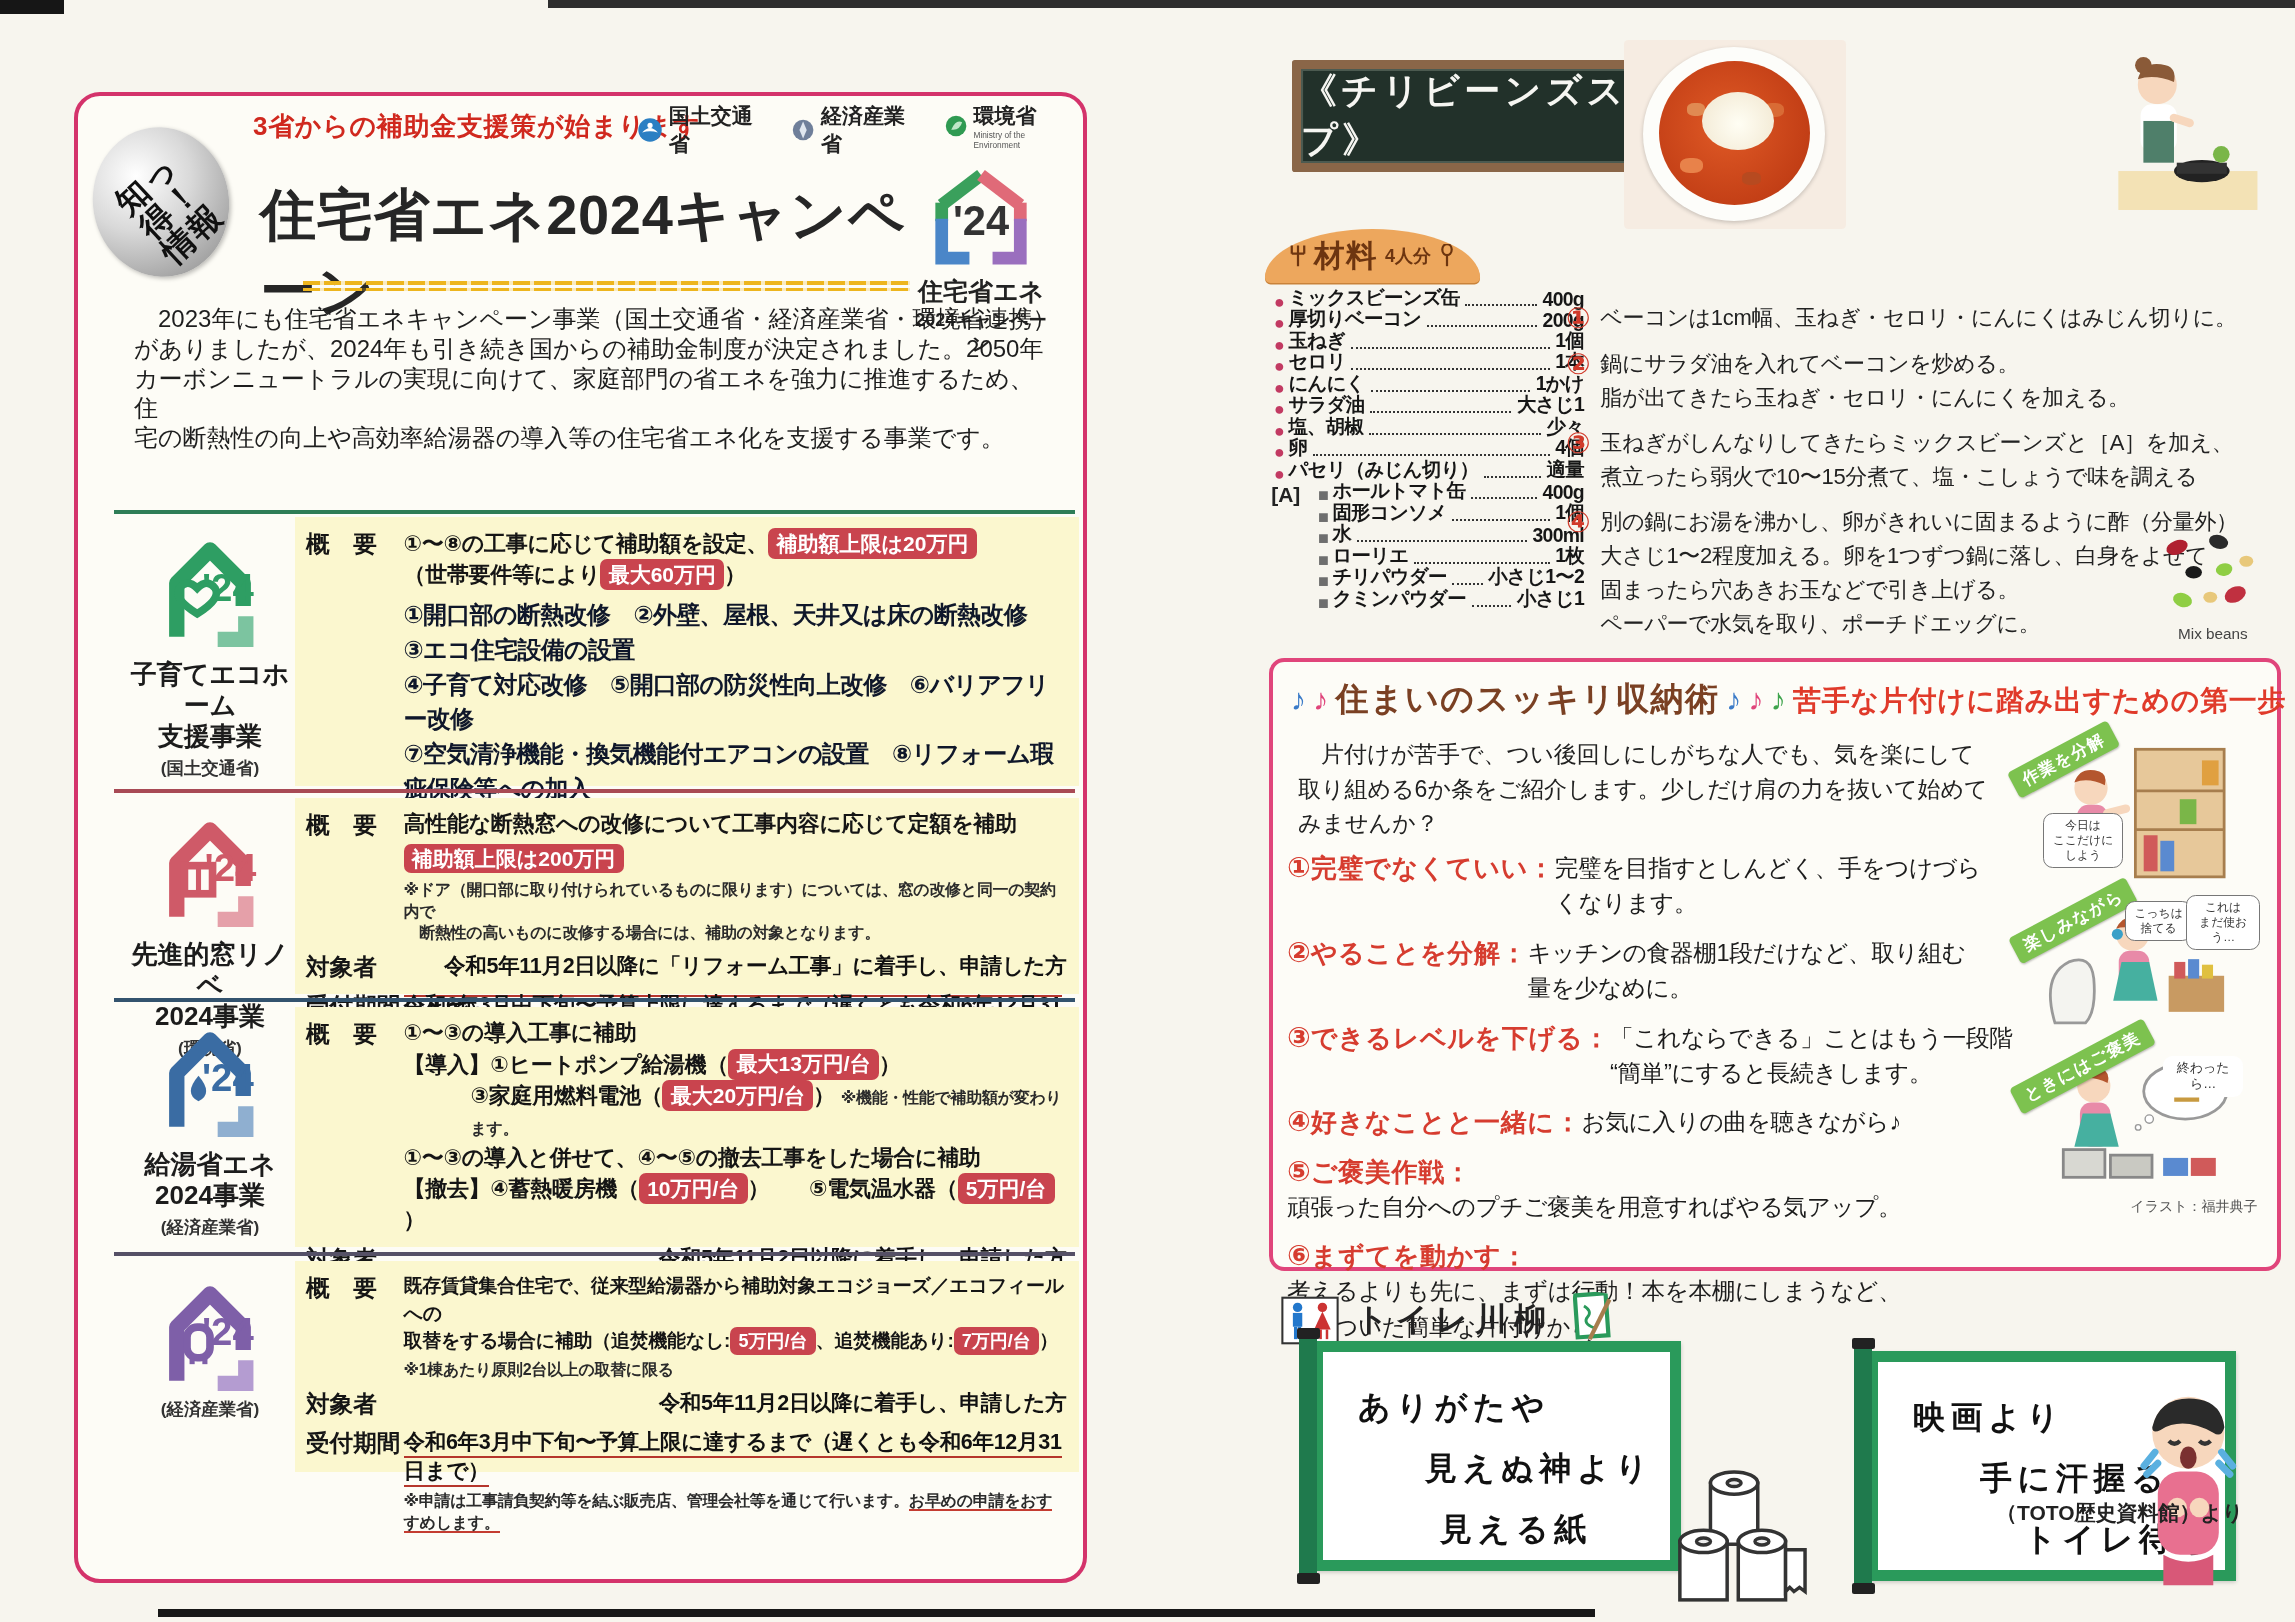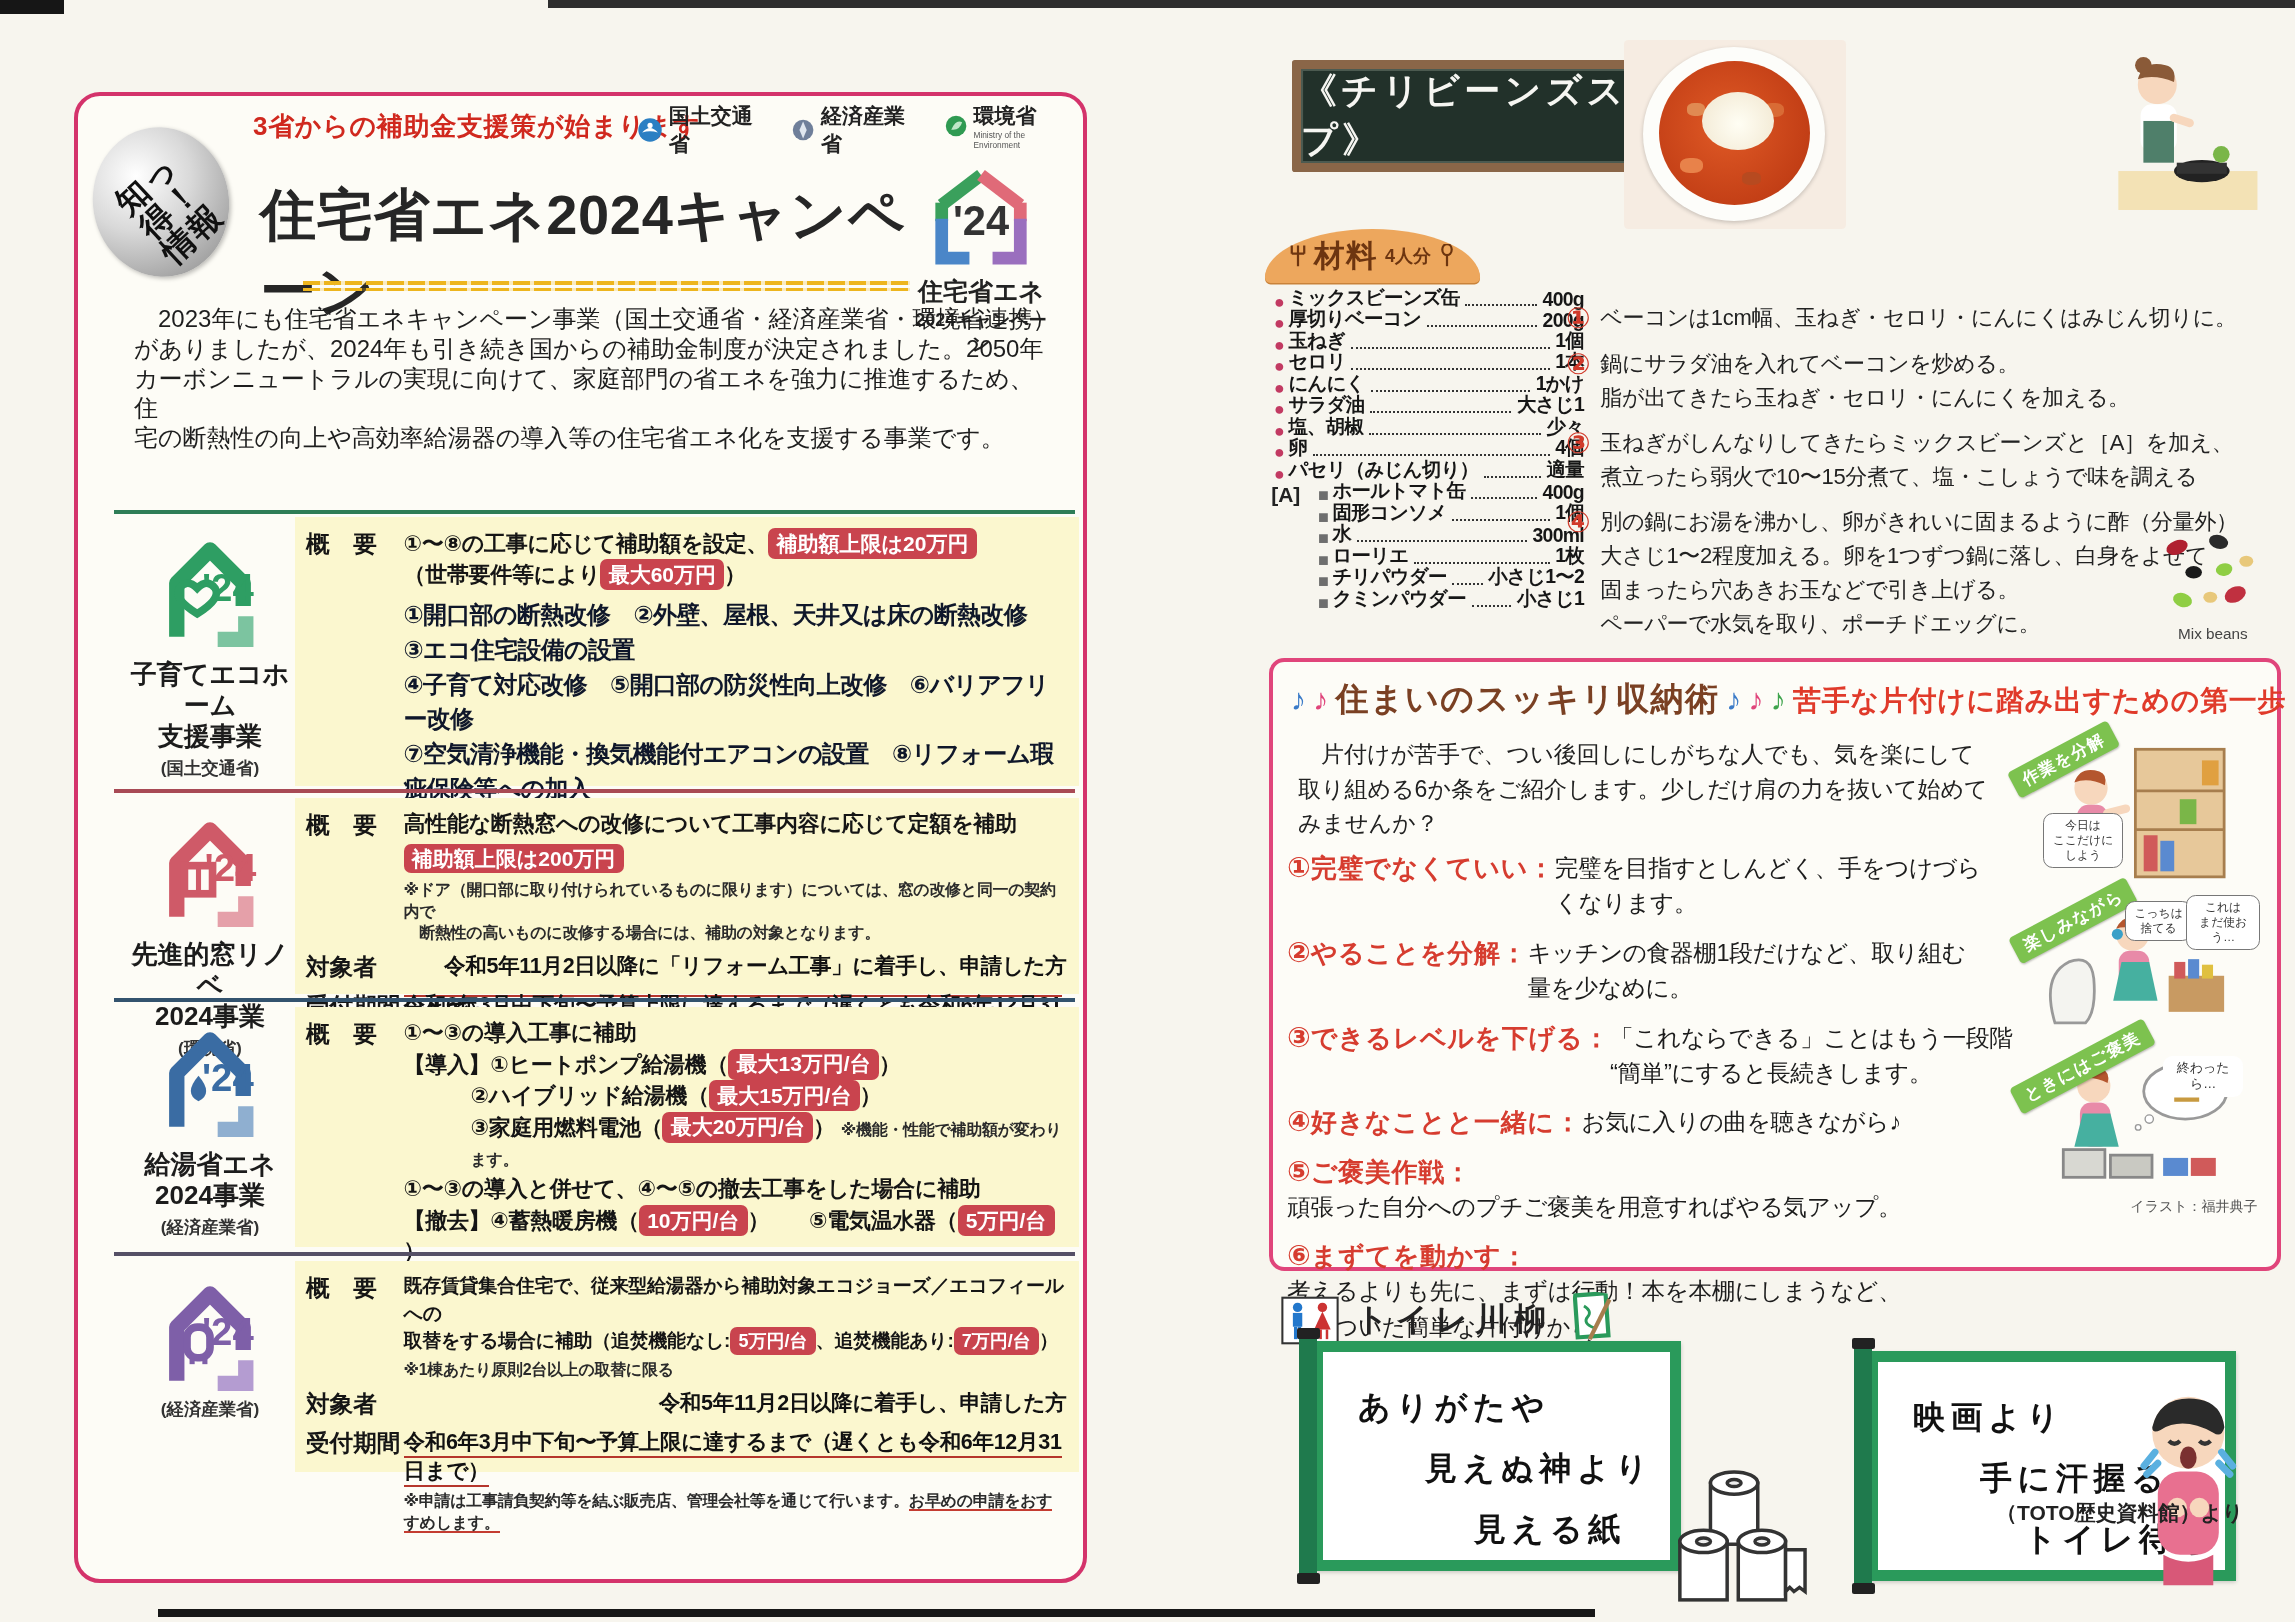--- a/index.html
+++ b/index.html
@@ -273,23 +273,20 @@
     </div>
     <div class="abs sec-panel" style="left:217px;top:911px;height:240px;">
       <div class="sgrid">
         <div class="lab">概　要</div>
         <div>
           <div class="ov-line">①〜③の導入工事に補助</div>
           <div class="ov-line">
             <span>【導入】</span><span>①ヒートポンプ給湯機（</span><span class="pill">最大13万円/台</span><span>）</span>
           </div>
           <div class="ov-line ind">
-            <span>②ハイブリッド給湯機（</span><span class="pill">最大15万円/台</span><span>）</span>
-          </div>
-          <div class="ov-line ind">
             <span>③家庭用燃料電池（</span><span class="pill">最大20万円/台</span><span>）</span>
             <span class="note">※機能・性能で補助額が変わります。</span>
           </div>
           <div class="ov-line">①〜③の導入と併せて、④〜⑤の撤去工事をした場合に補助</div>
           <div class="ov-line">
             <span>【撤去】</span><span>④蓄熱暖房機（</span><span class="pill">10万円/台</span><span>）</span>
             <span style="display:inline-block;width:28px;"></span>
             <span>⑤電気温水器（</span><span class="pill">5万円/台</span><span>）</span>
           </div>
         </div>
@@ -617,21 +614,21 @@
       <line x1="26" y1="4" x2="16" y2="34" stroke="#a77e4e" stroke-width="3"></line>
       <polygon points="15,34 14,39 19,36" fill="#333"></polygon>
     </svg>
   </div>
 
   <div class="abs scroll" style="left:1312px;top:1341px;width:347px;height:208px;">
     <div class="scroll-rod"></div>
     <div style="padding:25px 0 0 35px;">
       <div class="poem-line">ありがたや</div>
       <div class="poem-line" style="margin-left:67px;">見えぬ神より</div>
-      <div class="poem-line" style="margin-left:116px;">見える紙</div>
+      <div class="poem-line" style="margin-left:82px;">見える紙</div>
     </div>
   </div>
 
   <div class="abs scroll" style="left:1867px;top:1351px;width:347px;height:208px;">
     <div class="scroll-rod"></div>
     <div style="padding:25px 0 0 35px;">
       <div class="poem-line">映画より</div>
       <div class="poem-line" style="margin-left:67px;">手に汗握る</div>
       <div class="poem-line" style="margin-left:111px;">トイレ待ち</div>
     </div>

